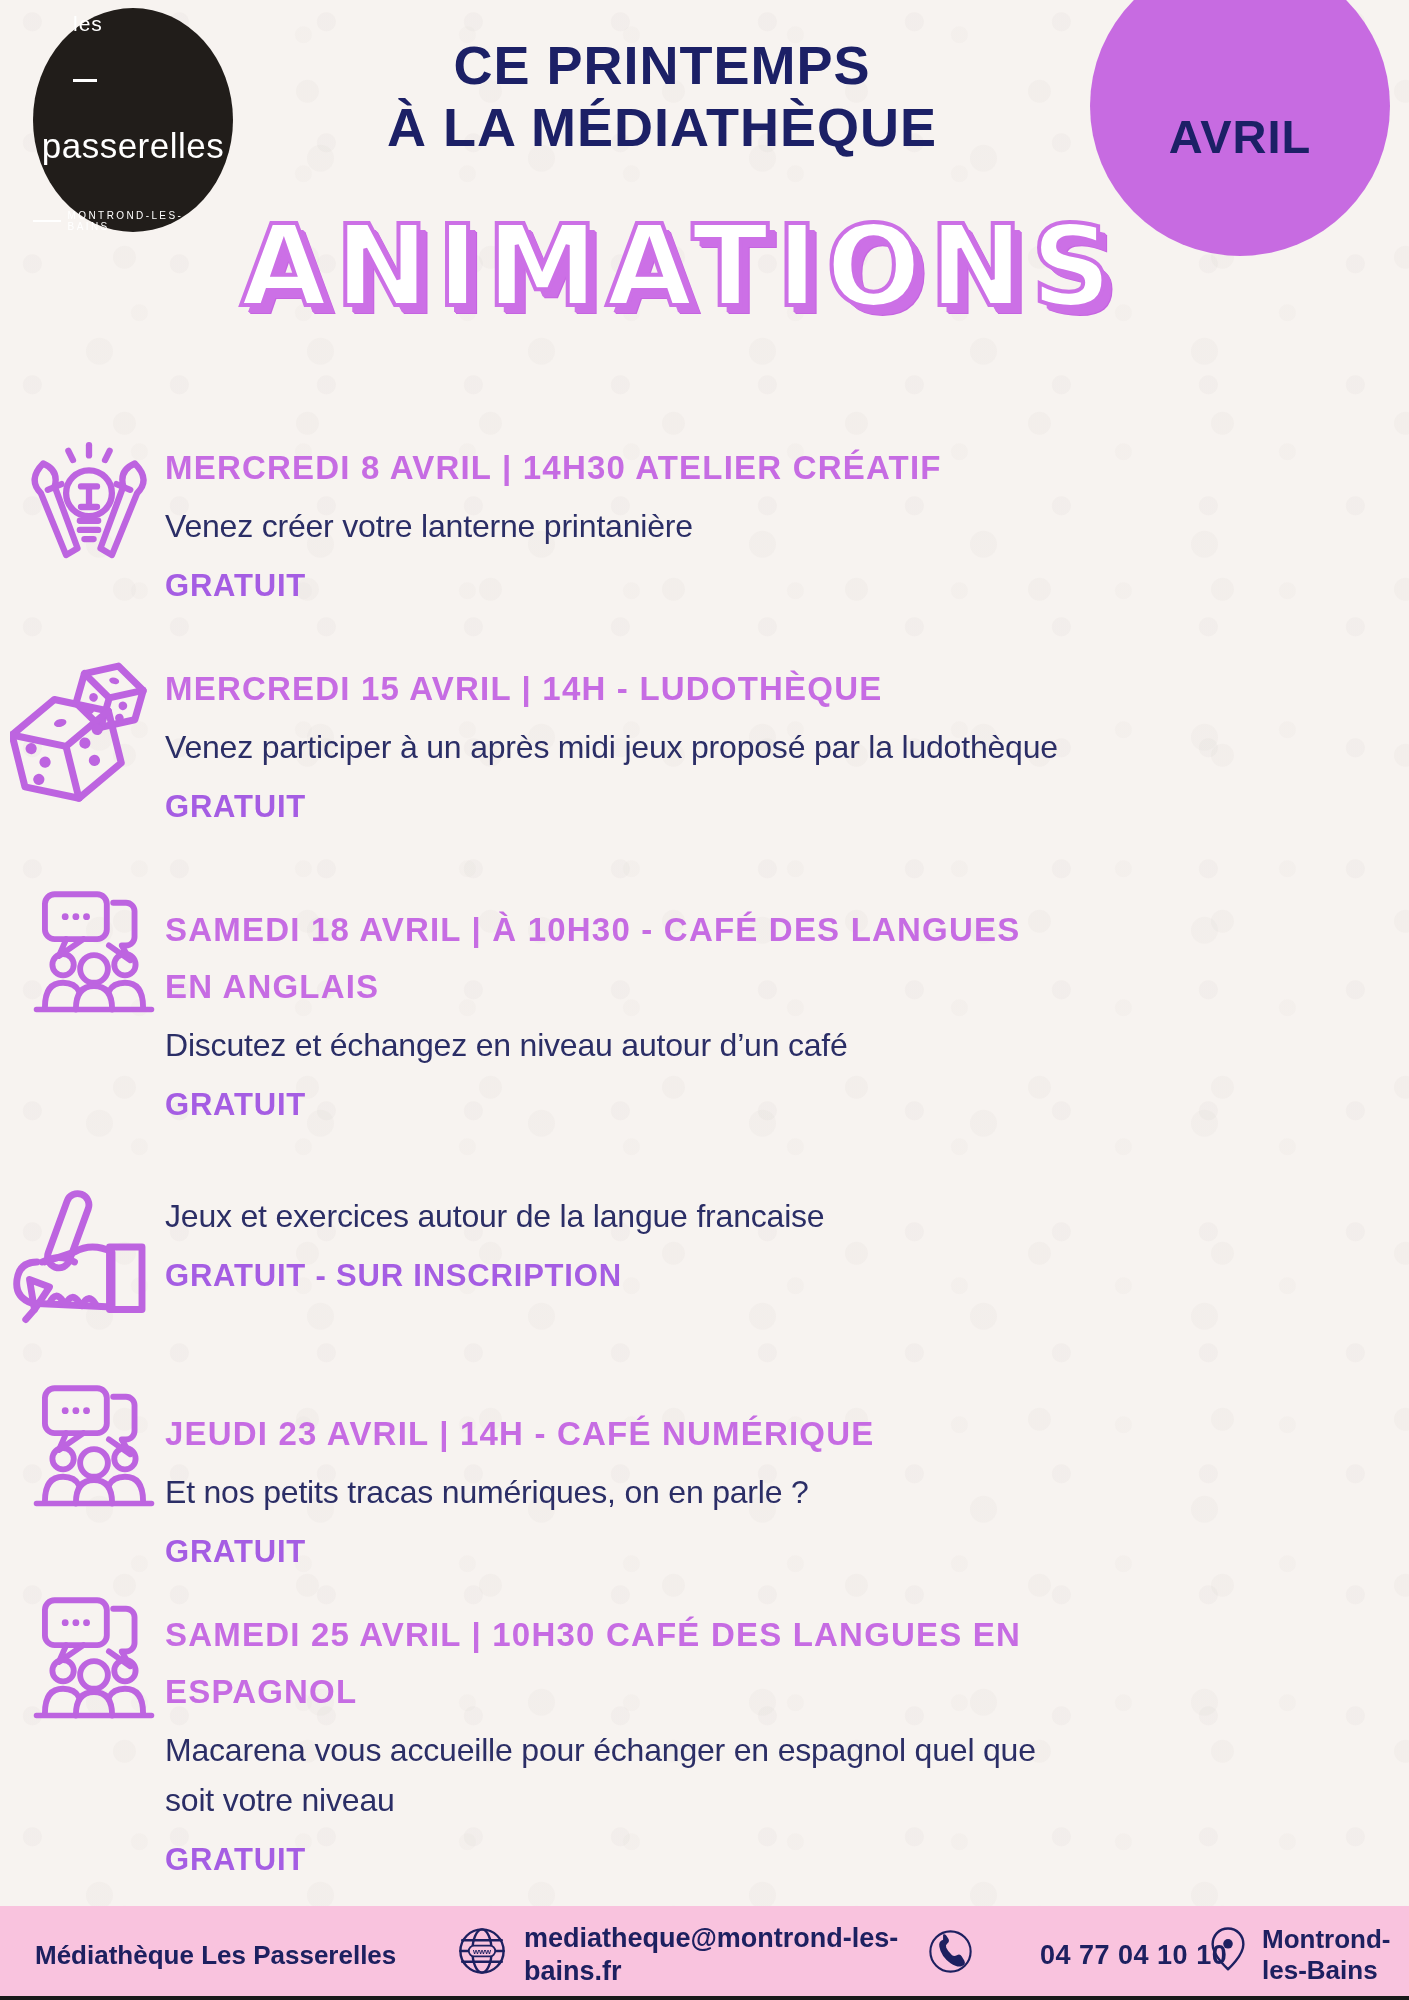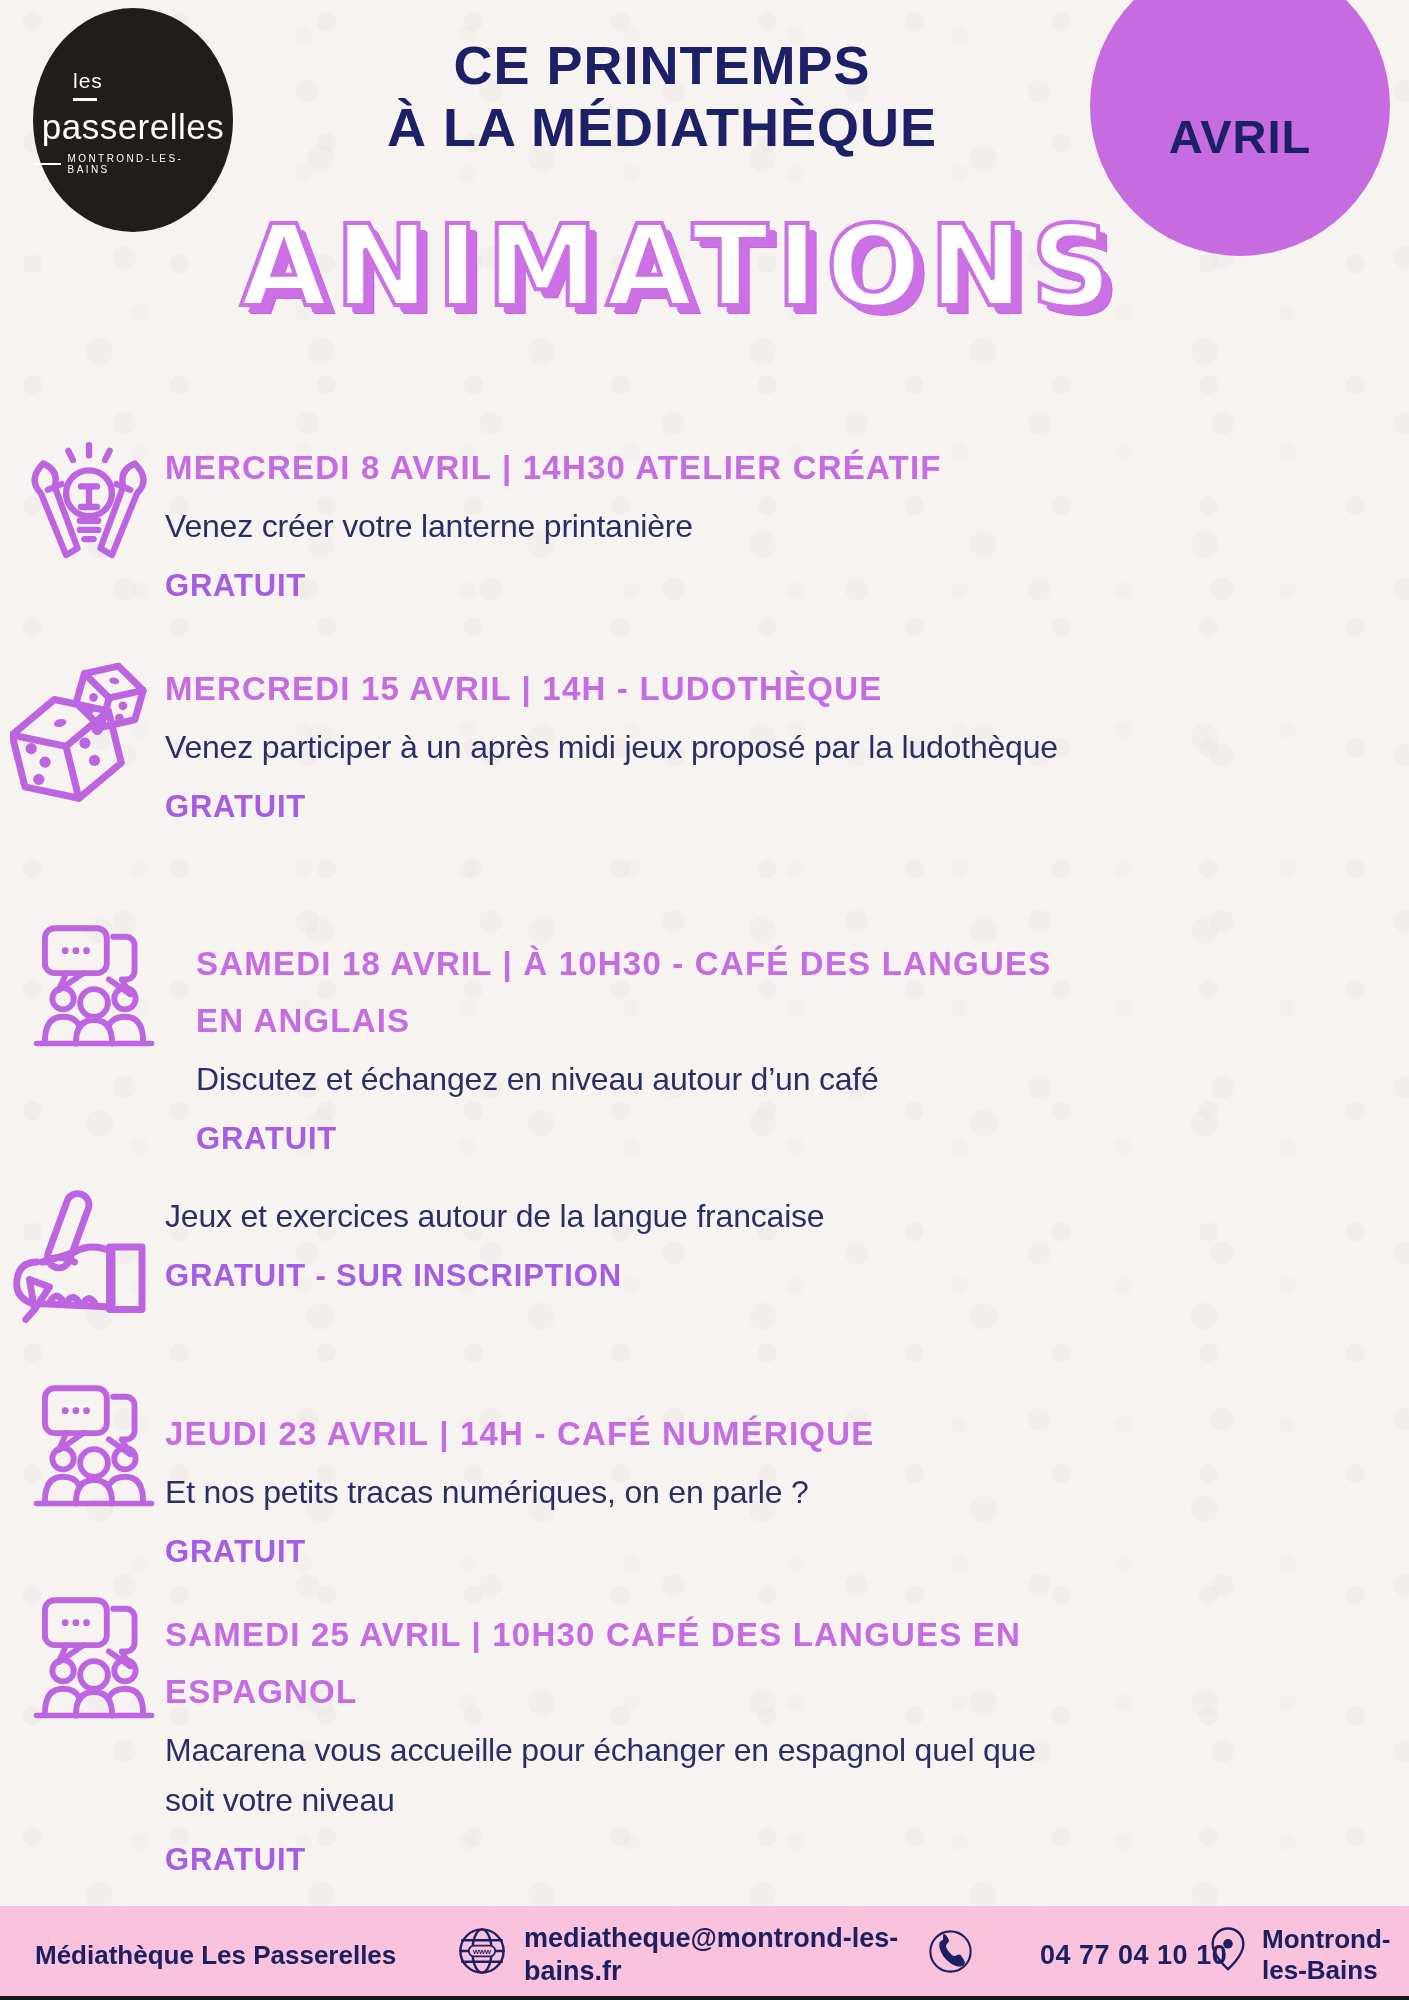--- a/index.html
+++ b/index.html
@@ -9,21 +9,21 @@
     background-image:
       radial-gradient(circle at 22% 18%, rgba(120,105,95,.035) 0 9px, transparent 10px),
       radial-gradient(circle at 68% 55%, rgba(120,105,95,.03) 0 11px, transparent 12px),
       radial-gradient(circle at 45% 82%, rgba(100,90,85,.028) 0 13px, transparent 14px),
       radial-gradient(circle at 85% 25%, rgba(120,105,95,.025) 0 8px, transparent 9px);
     background-size:147px 121px,183px 166px,221px 193px,164px 139px;
   }
   
   .logo{
     position:absolute;left:33px;top:8px;width:200px;height:224px;border-radius:50%;
-    background:#211d1a;color:#ffffff;display:flex;flex-direction:column;justify-content:center;
+    background:#211d1a;color:#ffffff;display:flex;flex-direction:column;justify-content:space-between;
     box-sizing:border-box;padding-top:4px;
   }
   .logo-les{margin-left:40px;font-size:21px;letter-spacing:1px;font-weight:400;}
   .logo-underline{margin-left:40px;margin-top:5px;margin-bottom:6px;width:24px;height:3px;background:#fff;}
   .logo-name{font-size:35px;font-weight:400;text-align:center;letter-spacing:.5px;}
   .logo-sub{align-self:flex-end;margin-right:10px;margin-top:6px;display:flex;align-items:center;gap:7px;}
   .logo-dash{display:inline-block;width:28px;height:2px;background:#fff;}
   .logo-city{font-size:10px;letter-spacing:2.4px;font-weight:400;}
   
   .main-title{
@@ -113,21 +113,21 @@
       <svg class="event-icon" style="left: 10px; top: 2px; width: 140px; height: 166px;">
           <use href="#icon-dice"></use>
         </svg>
       <div class="event-text">
         <h2 class="event-title">MERCREDI 15 AVRIL  |  14H - LUDOTHÈQUE</h2>
         <p class="event-desc">Venez participer à un après midi jeux proposé par la ludothèque</p>
         <p class="event-price">GRATUIT</p>
       </div>
     </section>
 
-    <section class="event" style="top: 935px; padding-left: 31px;">
+    <section class="event" style="top: 901px;">
       <svg class="event-icon" style="left: 30px; top: -11px; width: 128px; height: 128px;">
           <use href="#icon-conversation"></use>
         </svg>
       <div class="event-text">
         <h2 class="event-title">SAMEDI 18 AVRIL  | À 10H30 - CAFÉ DES LANGUES
 EN ANGLAIS</h2>
         <p class="event-desc">Discutez et échangez en niveau autour d’un café</p>
         <p class="event-price">GRATUIT</p>
       </div>
     </section>

